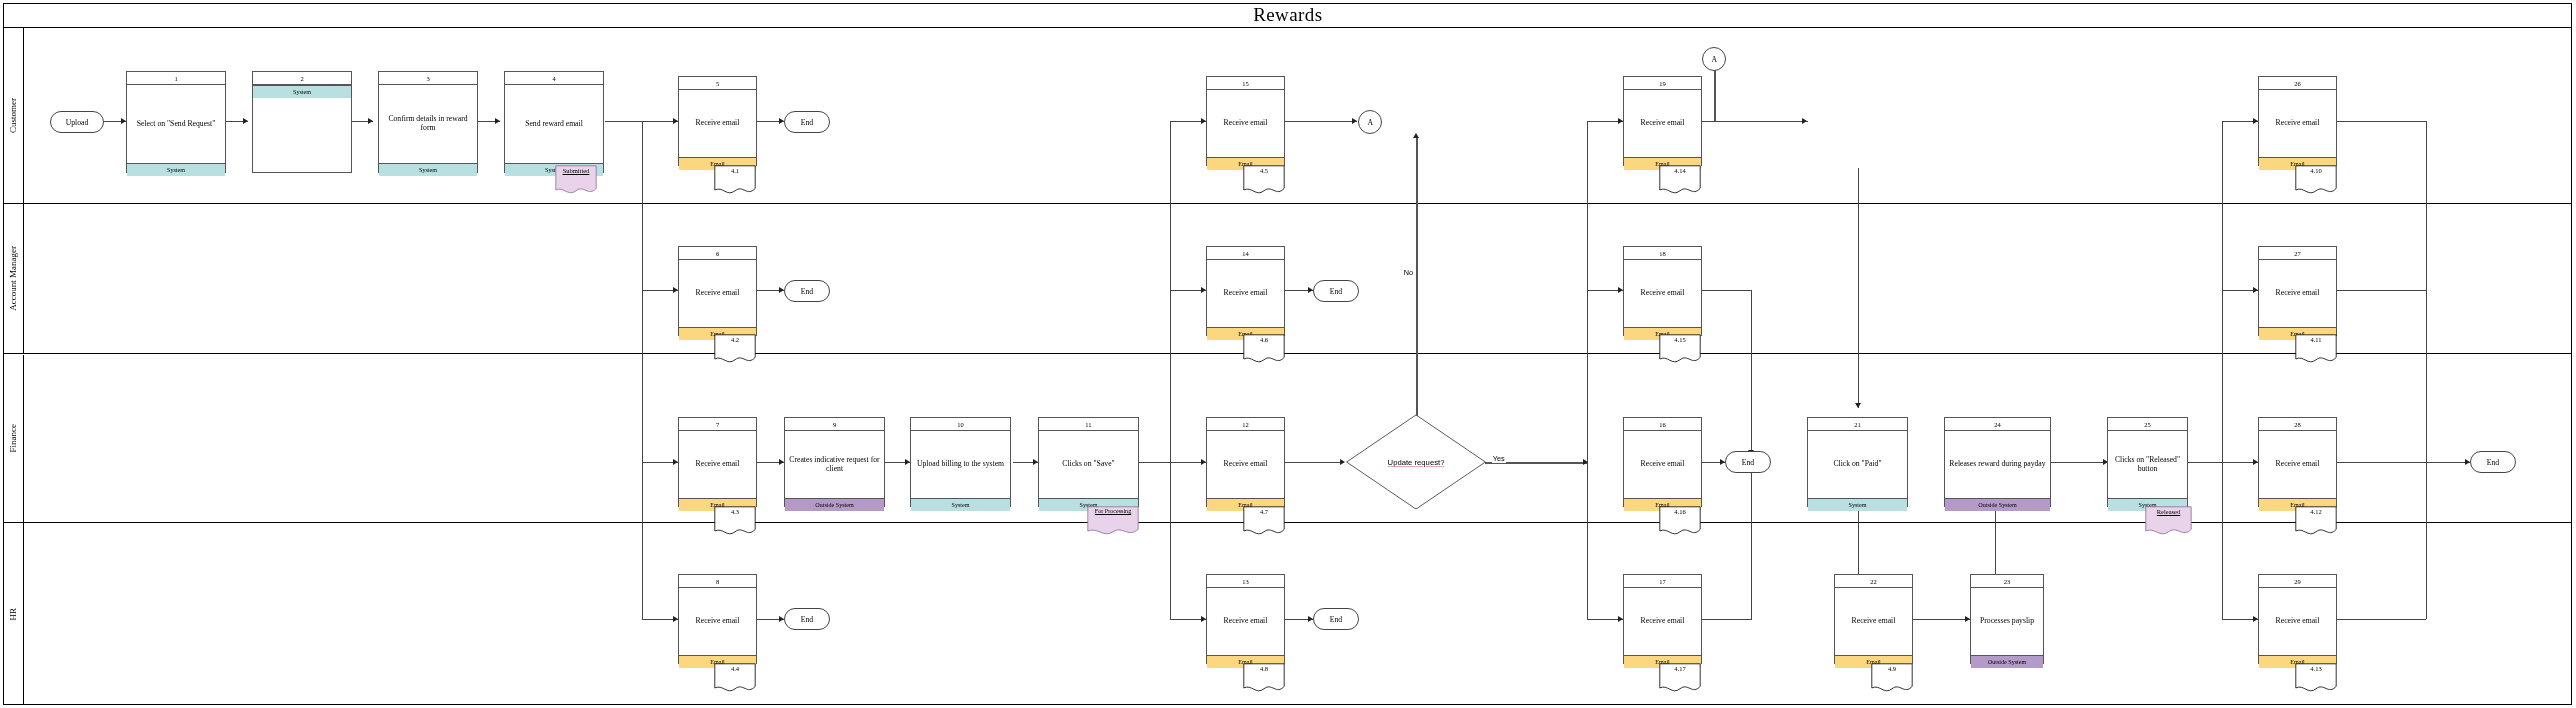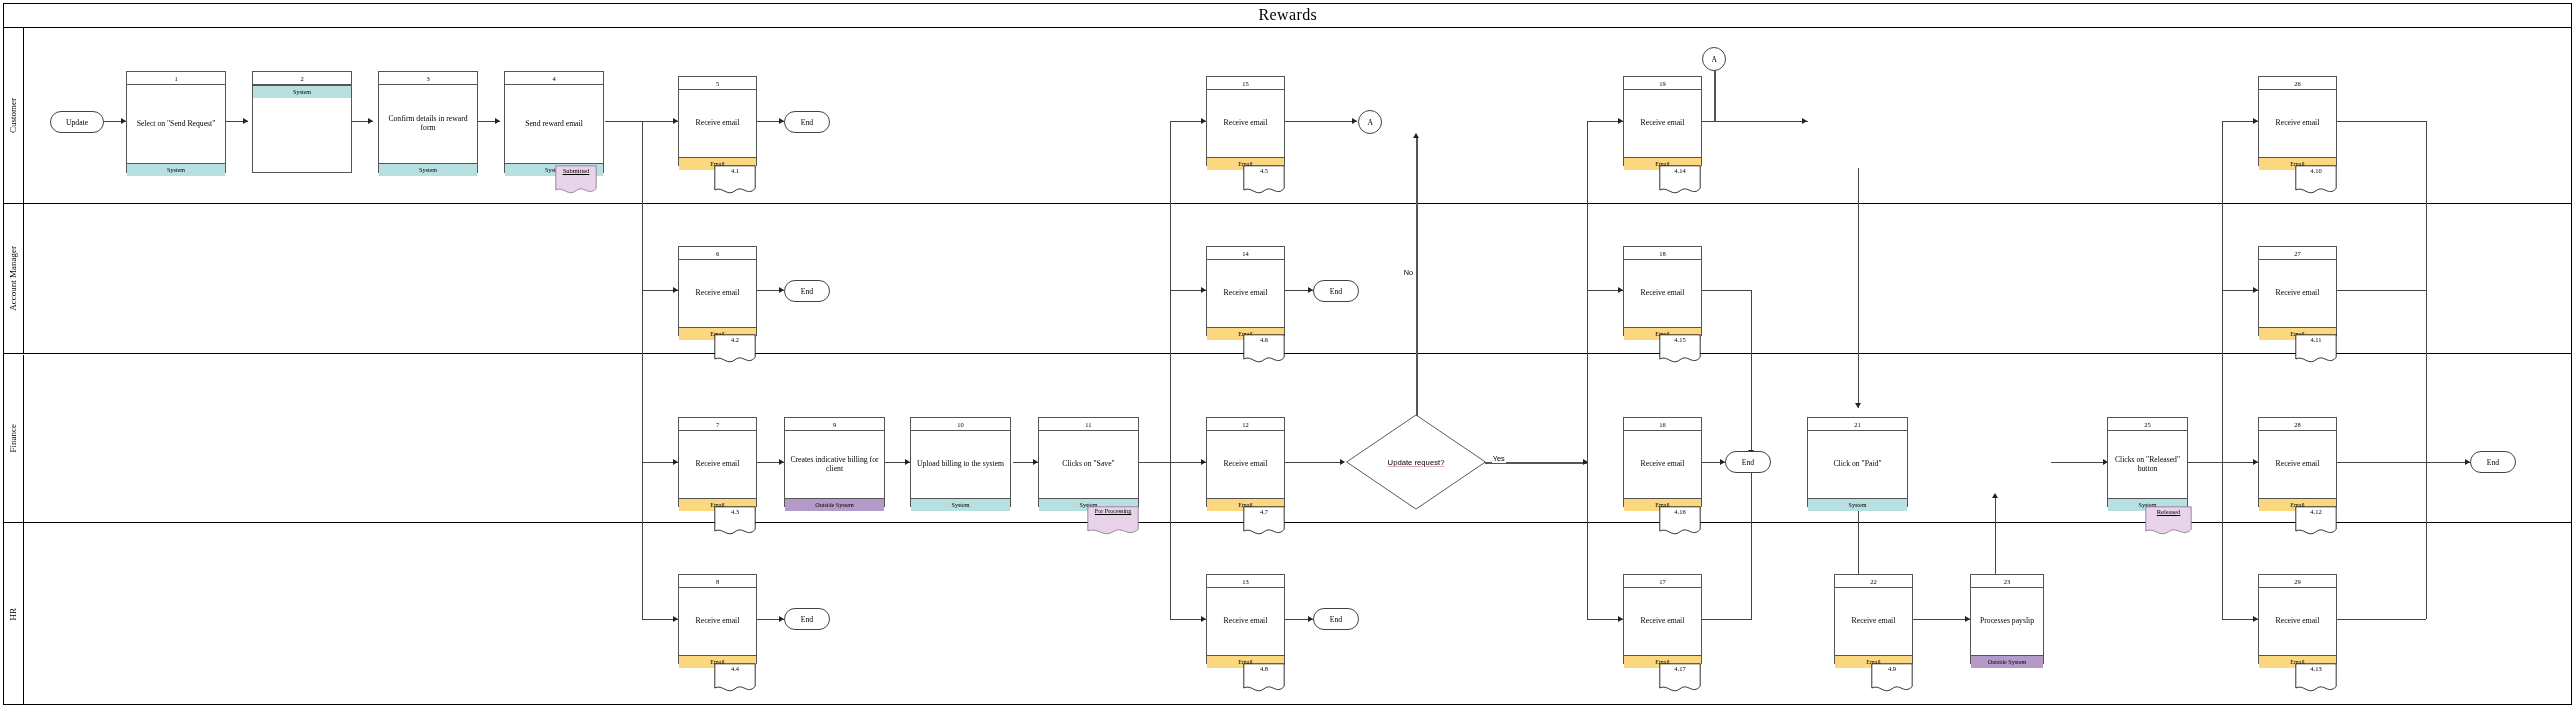--- a/index.html
+++ b/index.html
@@ -5,21 +5,21 @@
 <style>
   html,body{margin:0;padding:0;background:#ffffff;}
   body{font-family:"Liberation Serif", serif;color:#000;}
 
   #canvas{position:relative;width:2576px;height:708px;background:#fff;overflow:hidden;}
 
   
   .outer-frame{position:absolute;left:3.3px;top:3.3px;width:2569px;height:702px;border:1.6px solid #000;box-sizing:border-box;}
   .title-bar{position:absolute;left:3.3px;top:3.3px;width:2569px;height:24.4px;border-bottom:1.6px solid #000;box-sizing:border-box;
              display:flex;align-items:center;justify-content:center;}
-  .title-bar .title-text{font-size:16px;font-family:"Liberation Serif", serif;letter-spacing:0.4px;}
+  .title-bar .title-text{font-size:19px;font-family:"Liberation Serif", serif;letter-spacing:0.4px;}
 
   
   .lane{position:absolute;left:3.3px;box-sizing:border-box;border-bottom:1.6px solid #000;}
   .lane-head{position:absolute;left:0;top:0;width:21px;height:100%;border-right:1.6px solid #000;box-sizing:border-box;
              display:flex;align-items:center;justify-content:center;}
   .lane-head span{writing-mode:vertical-rl;transform:rotate(180deg);font-size:9px;white-space:nowrap;
                   font-family:"Liberation Serif", serif;}
   .lane-body{position:absolute;left:21px;top:0;right:0;height:100%;}
 
   
@@ -226,21 +226,21 @@
 
   <div class="ln h" style="left:2337px;top:121px;width:89px;"></div>
   <div class="ln h" style="left:2337px;top:290px;width:89px;"></div>
   <div class="ln h" style="left:2337px;top:619px;width:89px;"></div>
   <div class="ln v" style="left:2426px;top:121px;height:498px;"></div>
 
   <div class="ln h" style="left:2337px;top:462px;width:133px;"></div>
   <div class="arrow r" style="left:2465px;top:459px;"></div>
 
   <div class="term" style="left:50px;top:111px;width:54px;height:22px;">
-    <span>Update</span>
+    <span>Upload</span>
   </div>
 
   <div class="node" style="left:126px;top:71px;width:100px;height:102px;">
     <div class="num">1</div>
     <div class="body" style="height:78px;">Select on "Send Request"</div>
     <div class="tag system">System</div>
   </div>
 
   <div class="node" style="left:252px;top:71px;width:100px;height:102px;">
     <div class="num">2</div>
@@ -389,21 +389,21 @@
   </div>
   <div class="doc white" style="left:714px;top:506px;">
     <svg viewBox="0 0 52 36" preserveAspectRatio="none">
         <path d="M1,1 L51,1 L51,29 C41,40 36,24 26,32 C16,40 11,26 1,31 Z" stroke-width="1"></path>
       </svg>
     <div class="doclabel">4.3</div>
   </div>
 
   <div class="node" style="left:784px;top:417px;width:101px;height:90px;">
     <div class="num">9</div>
-    <div class="body" style="height:67px;">Creates indicative billing for client</div>
+    <div class="body" style="height:67px;">Creates indicative request for client</div>
     <div class="tag outside">Outside System</div>
   </div>
 
   <div class="node" style="left:910px;top:417px;width:101px;height:90px;">
     <div class="num">10</div>
     <div class="body" style="height:67px;">Upload billing to the system</div>
     <div class="tag system">System</div>
   </div>
 
   <div class="node" style="left:1038px;top:417px;width:101px;height:90px;">
@@ -452,20 +452,25 @@
   <div class="term" style="left:1725px;top:451px;width:46px;height:22px;">
     <span>End</span>
   </div>
 
   <div class="node" style="left:1807px;top:417px;width:101px;height:90px;">
     <div class="num">21</div>
     <div class="body" style="height:67px;">Click on "Paid"</div>
     <div class="tag system">System</div>
   </div>
 
+  <div class="node" style="left:1944px;top:417px;width:107px;height:90px;">
+    <div class="num">24</div>
+    <div class="body" style="height:67px;">Releases reward during payday</div>
+    <div class="tag outside">Outside System</div>
+  </div>
 
   <div class="node" style="left:2107px;top:417px;width:81px;height:90px;">
     <div class="num">25</div>
     <div class="body" style="height:67px;">Clicks on "Released" button</div>
     <div class="tag system">System</div>
   </div>
   <div class="doc purple" style="left:2145px;top:506px;width:47px;">
     <svg viewBox="0 0 58 36" preserveAspectRatio="none">
         <path d="M1,1 L57,1 L57,29 C46,40 40,24 29,32 C18,40 12,26 1,31 Z" stroke-width="1"></path>
       </svg>

